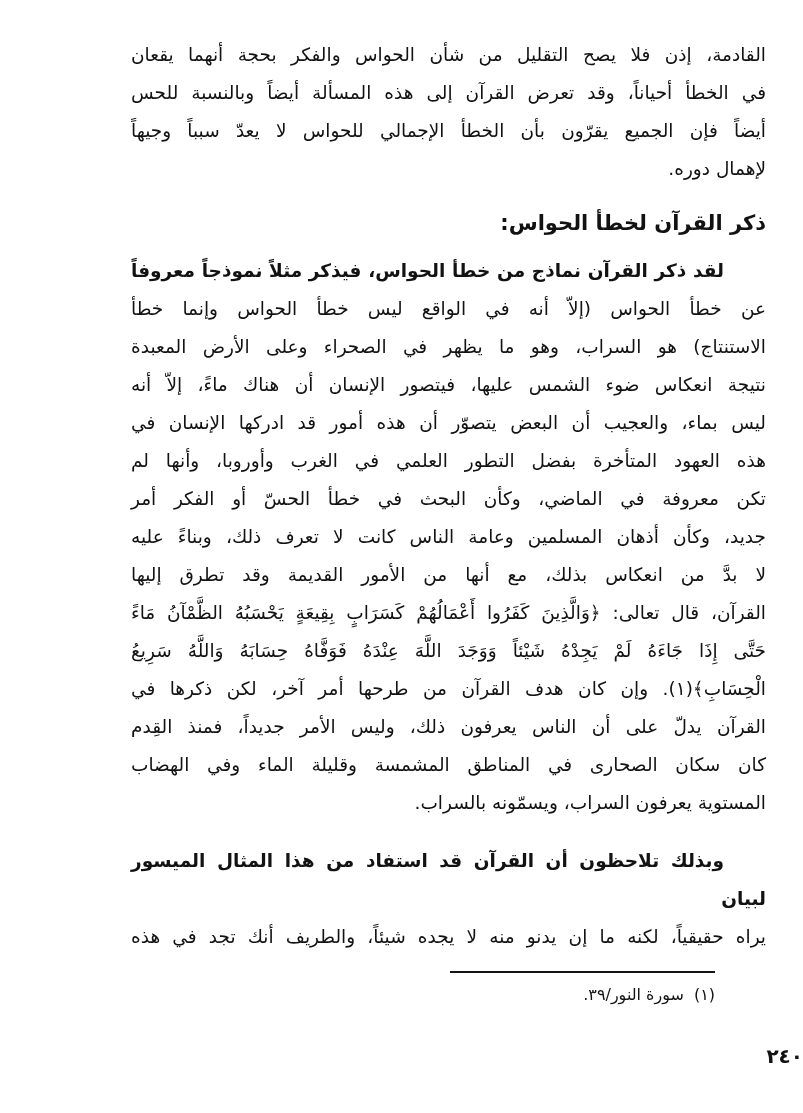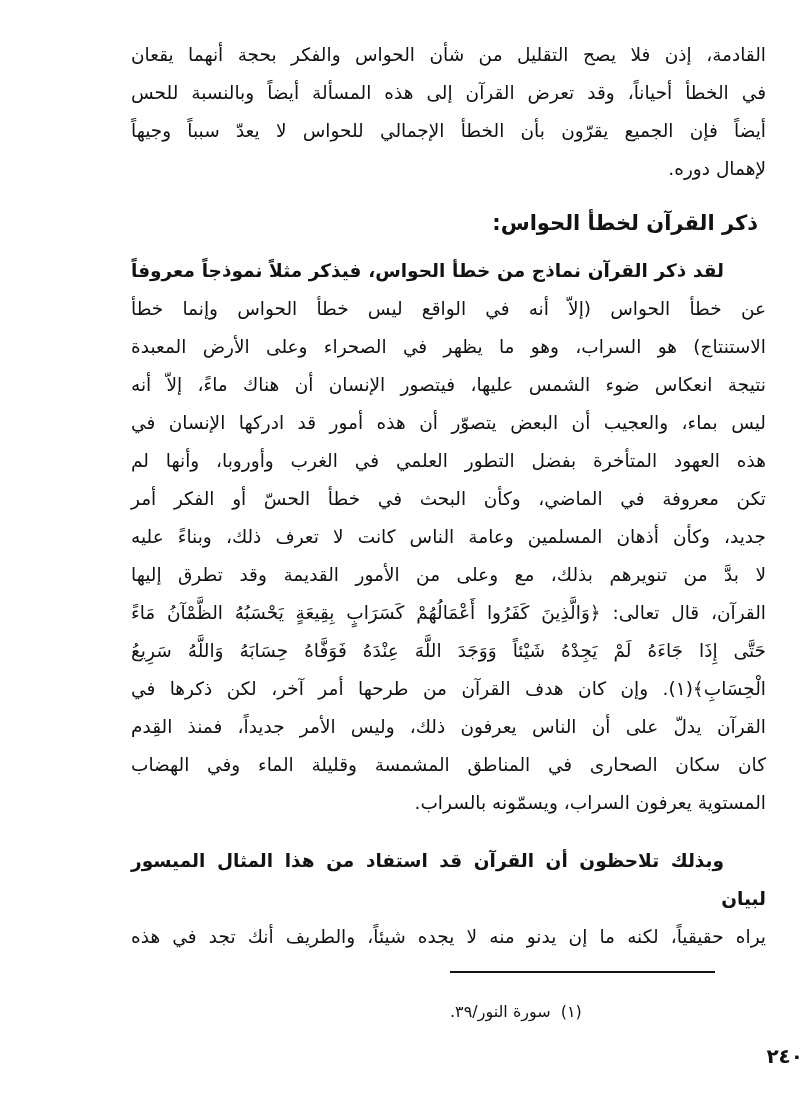--- a/index.html
+++ b/index.html
@@ -27,39 +27,39 @@
     text-align-last: justify;
     white-space: normal;
   }
   .paragraph .line:last-child { text-align-last: right; }
   .paragraph.justify-all .line:last-child { text-align-last: justify; }
   .paragraph.indent-first .line:first-child { text-indent: 42px; font-weight: bold; }
   .heading {
     font-size: 21px;
     font-weight: bold;
     line-height: 38px;
-    margin: 16px 8px 10px 0;
+    margin: 16px 0 10px 0;
     text-align: right;
   }
   .para-closing { margin-top: 20px; }
   .footnote-area {
     position: absolute;
     top: 971px;
     right: 88px;
     width: 265px;
   }
   .footnote-rule {
     width: 265px;
     border-top: 2px solid #141414;
   }
   .footnote {
-    margin-top: 26px;
+    margin-top: 9px;
     font-size: 16px;
     line-height: 26px;
-    text-align: left;
+    text-align: right;
     white-space: nowrap;
   }
   .footnote .marker { margin-left: 10px; }
   .page-number {
     position: absolute;
     top: 1044px;
     left: 0;
     right: 0;
     text-align: right;
     font-size: 20px;
@@ -85,21 +85,21 @@
 
     <div class="paragraph indent-first">
         <div class="line">لقد ذكر القرآن نماذج من خطأ الحواس، فيذكر مثلاً نموذجاً معروفاً</div>
         <div class="line">عن خطأ الحواس (إلاّ أنه في الواقع ليس خطأ الحواس وإنما خطأ</div>
         <div class="line">الاستنتاج) هو السراب، وهو ما يظهر في الصحراء وعلى الأرض المعبدة</div>
         <div class="line">نتيجة انعكاس ضوء الشمس عليها، فيتصور الإنسان أن هناك ماءً، إلاّ أنه</div>
         <div class="line">ليس بماء، والعجيب أن البعض يتصوّر أن هذه أمور قد ادركها الإنسان في</div>
         <div class="line">هذه العهود المتأخرة بفضل التطور العلمي في الغرب وأوروبا، وأنها لم</div>
         <div class="line">تكن معروفة في الماضي، وكأن البحث في خطأ الحسّ أو الفكر أمر</div>
         <div class="line">جديد، وكأن أذهان المسلمين وعامة الناس كانت لا تعرف ذلك، وبناءً عليه</div>
-        <div class="line">لا بدَّ من تنويرهم بذلك، مع وعلى من الأمور القديمة وقد تطرق إليها</div>
+        <div class="line">لا بدَّ من انعكاس بذلك، مع أنها من الأمور القديمة وقد تطرق إليها</div>
         <div class="line">القرآن، قال تعالى: ﴿وَالَّذِينَ كَفَرُوا أَعْمَالُهُمْ كَسَرَابٍ بِقِيعَةٍ يَحْسَبُهُ الظَّمْآنُ مَاءً</div>
         <div class="line">حَتَّى إِذَا جَاءَهُ لَمْ يَجِدْهُ شَيْئاً وَوَجَدَ اللَّهَ عِنْدَهُ فَوَفَّاهُ حِسَابَهُ وَاللَّهُ سَرِيعُ</div>
         <div class="line">الْحِسَابِ﴾(١). وإن كان هدف القرآن من طرحها أمر آخر، لكن ذكرها في</div>
         <div class="line">القرآن يدلّ على أن الناس يعرفون ذلك، وليس الأمر جديداً، فمنذ القِدم</div>
         <div class="line">كان سكان الصحارى في المناطق المشمسة وقليلة الماء وفي الهضاب</div>
         <div class="line">المستوية يعرفون السراب، ويسمّونه بالسراب.</div>
       </div>
 
     <div class="paragraph indent-first justify-all para-closing">
         <div class="line">وبذلك تلاحظون أن القرآن قد استفاد من هذا المثال الميسور لبيان</div>

